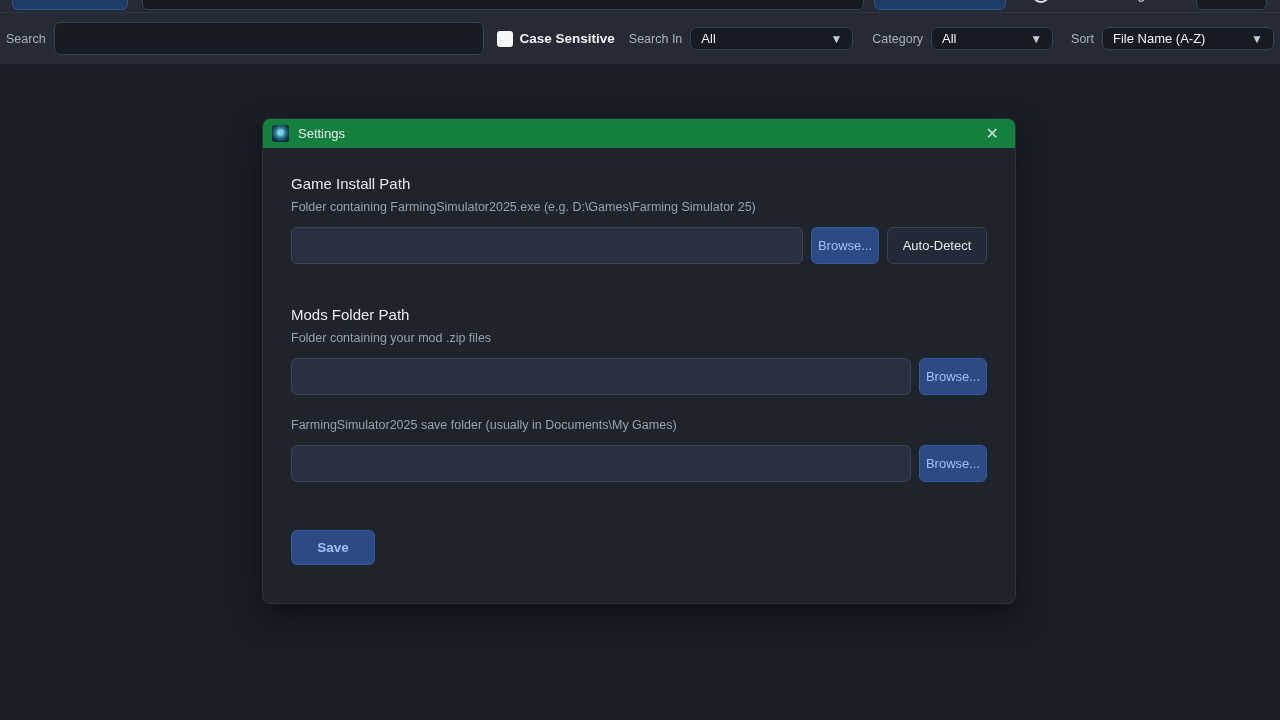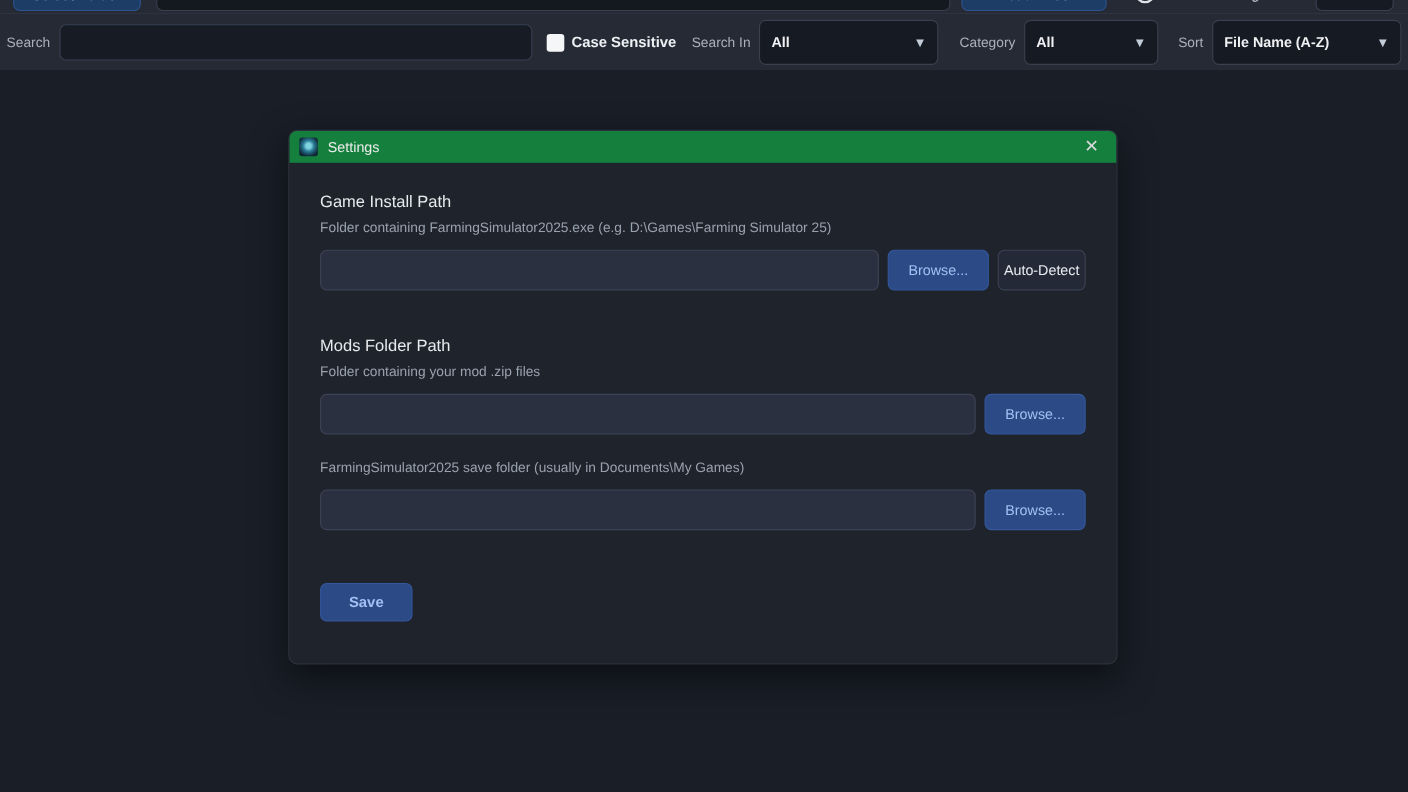--- a/index.html
+++ b/index.html
@@ -99,27 +99,27 @@
     border-radius: 3px;
     margin-left: 13px;
     cursor: pointer;
     flex: none;
   }
   .cs-label {
     color: #eef0f3; font-weight: bold; font-size: 13.5px;
     margin-left: 7px; white-space: nowrap;
   }
   .dd {
-    height: 41px;
+    height: 23px;
     background: #161a22;
     border: 1px solid #39404e;
     border-radius: 6px;
     display: flex; align-items: center; justify-content: space-between;
     padding: 0 10px;
-    font-size: 13px; font-weight: bold; color: #f0f1f3;
+    font-size: 13px; font-weight: normal; color: #f0f1f3;
     cursor: pointer;
     flex: none;
   }
   .dd-caret { color: #c3ccd9; font-size: 12px; margin-left: 8px; }
   .lbl-search-in { margin: 0 8px 0 14px; }
   .dd-search-in { width: 163px; }
   .lbl-category { margin: 0 8px 0 19px; }
   .dd-category { width: 122px; }
   .lbl-sort { margin: 0 8px 0 18px; }
   .dd-sort { width: 172px; }
@@ -160,29 +160,29 @@
   .path-input {
     flex: 1; height: 37px;
     background: #2a3040;
     border: 1px solid #3d4455;
     border-radius: 6px;
     color: #e8eaed; font-size: 13px;
     padding: 0 10px;
     min-width: 0;
   }
   .btn-browse {
-    width: 92px; height: 37px; flex: none;
+    width: 68px; height: 37px; flex: none;
     background: #2b4a86;
     border: 1px solid #35589c;
     border-radius: 6px;
     color: #a3c0f4; font-size: 13px;
     cursor: pointer;
   }
   .btn-autodetect {
-    width: 80px; height: 37px; flex: none;
+    width: 100px; height: 37px; flex: none;
     background: #232937;
     border: 1px solid #3b4252;
     border-radius: 6px;
     color: #e9ecf1; font-size: 13px;
     cursor: pointer;
   }
   .sec-1 { margin-bottom: 42px; }
   .sec-2 { margin-bottom: 23px; }
   .dlg-footer { margin-top: 48px; display: flex; justify-content: flex-start; }
   .btn-save {

